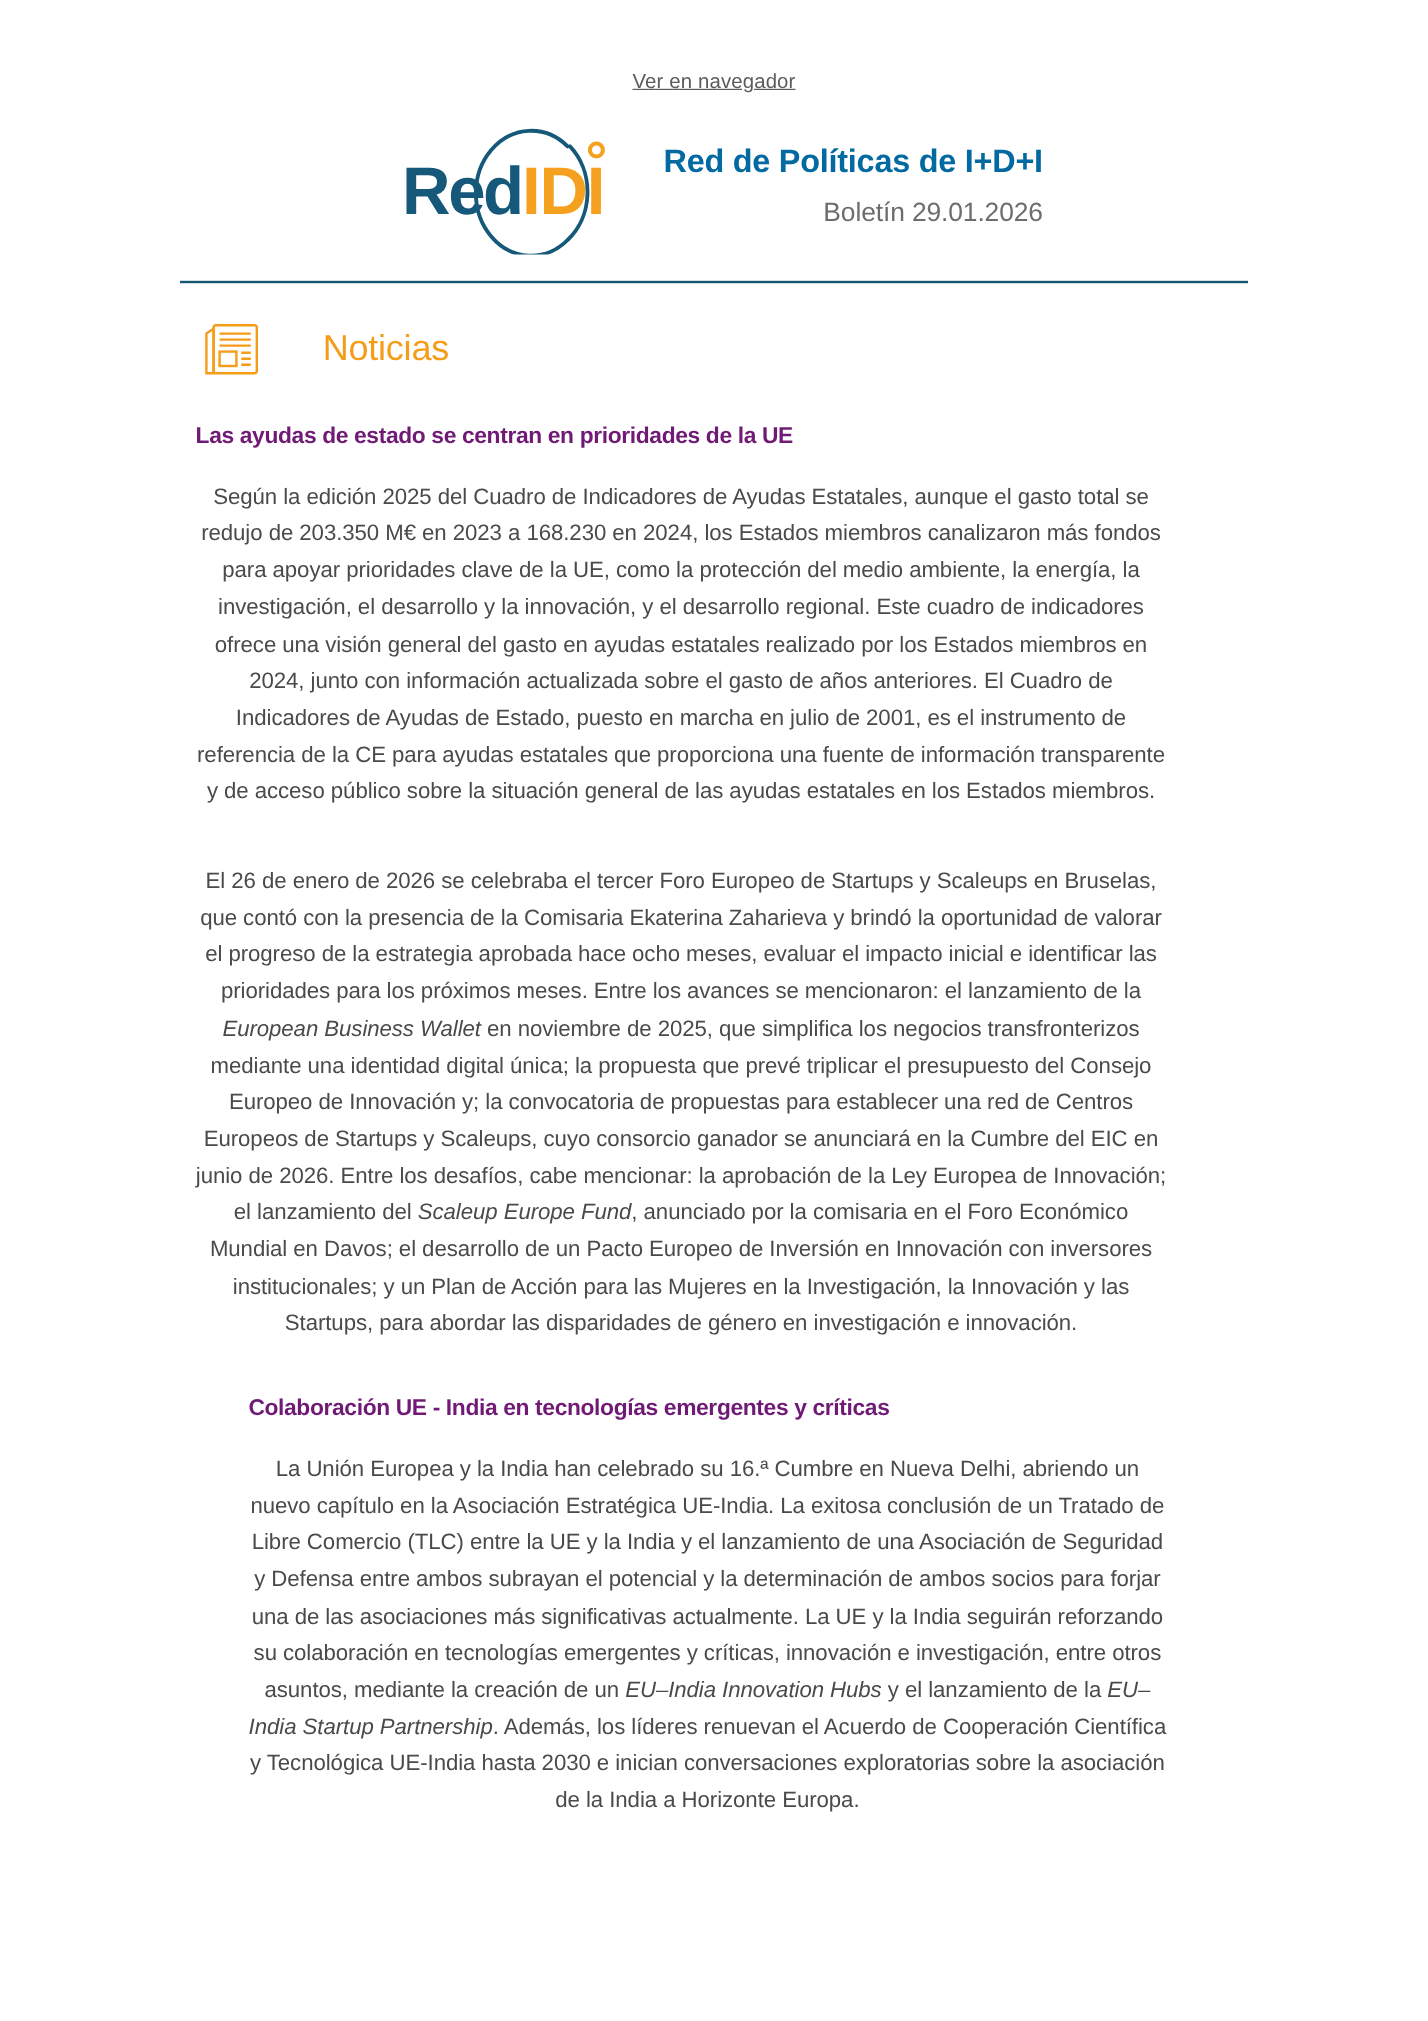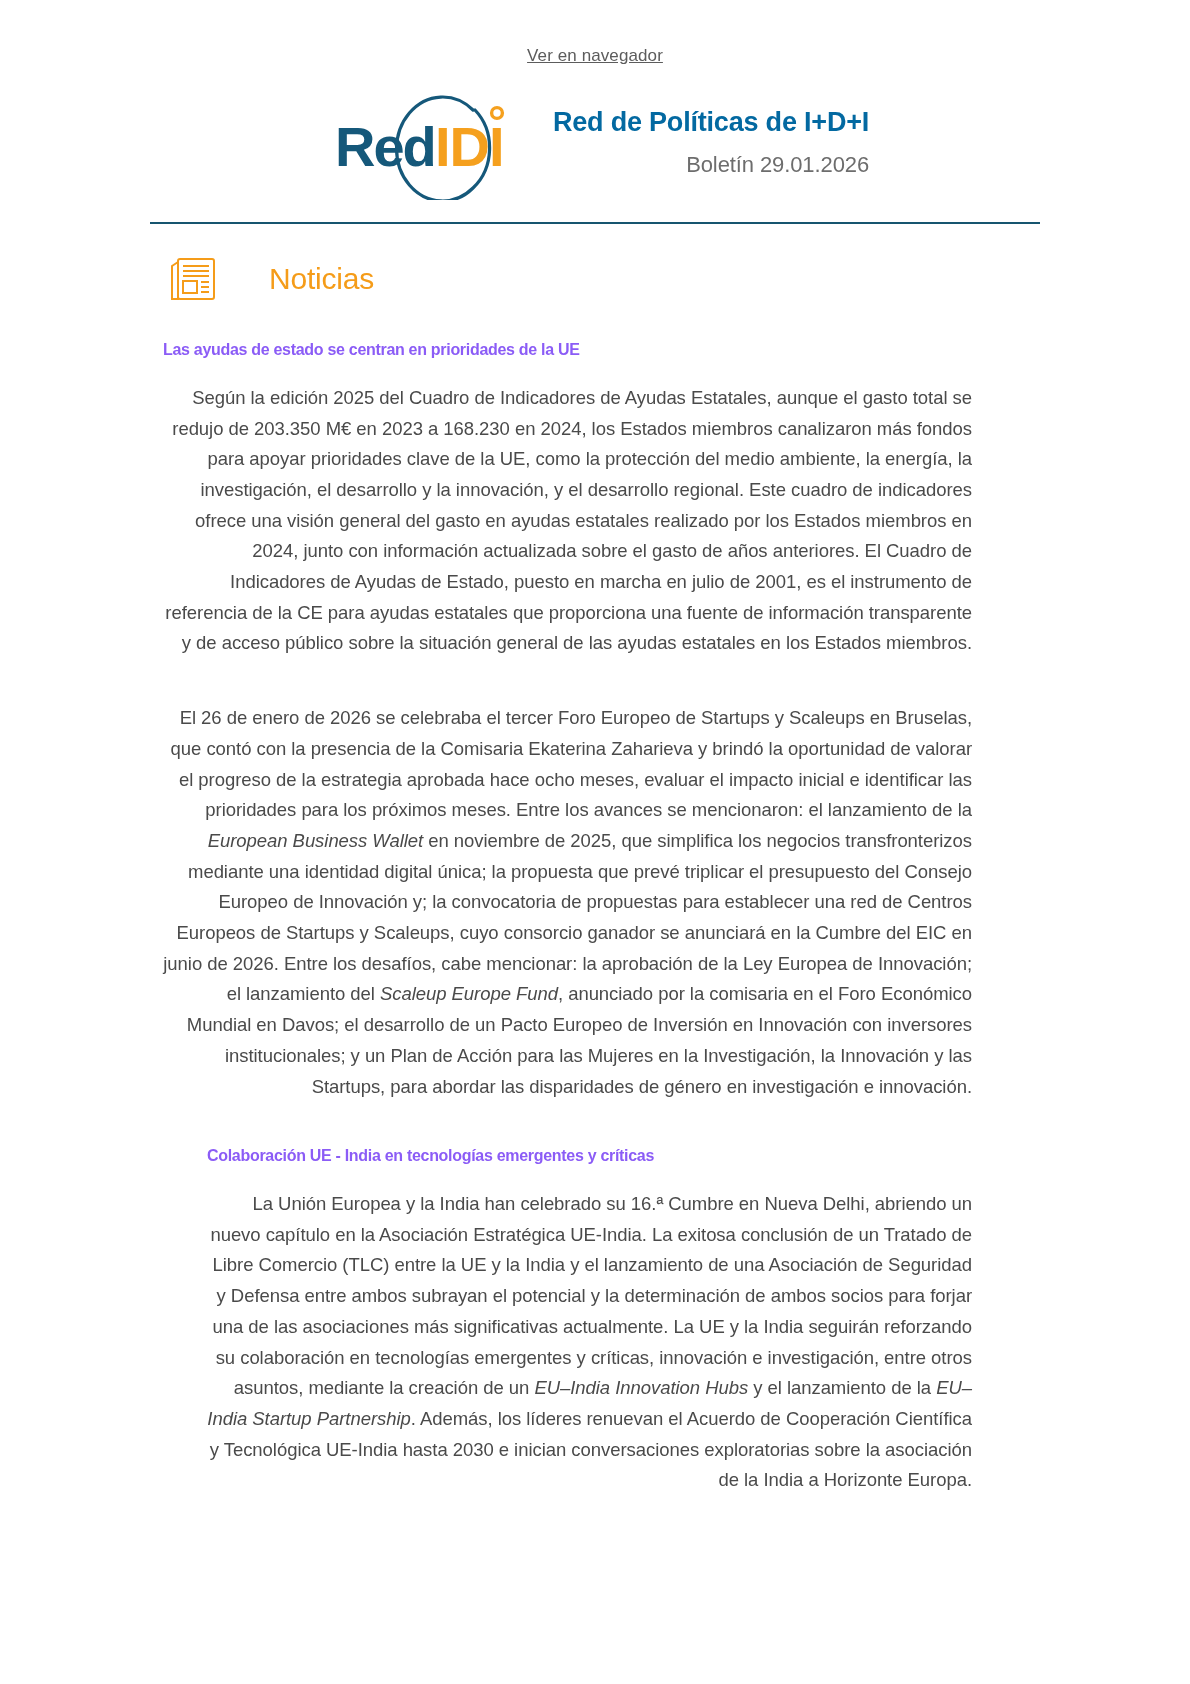--- a/index.html
+++ b/index.html
@@ -21,21 +21,21 @@
     min-height: 1684px;
     box-sizing: border-box;
     padding: 0;
     position: relative;
     background: #ffffff;
   }
 
   
   .preheader {
     text-align: center;
-    padding-top: 46px;
+    padding-top: 58px;
     padding-bottom: 10px;
   }
   .preheader a {
     font-size: 17px;
     color: #5c5c5c;
     text-decoration: underline;
     letter-spacing: 0.1px;
   }
 
   
@@ -100,38 +100,38 @@
   }
 
   
   .content {
     padding: 36px 218px 60px 163px;
   }
   .article { margin-bottom: 44px; }
   .article:last-child { margin-bottom: 0; margin-left: 44px; }
 
   .article-title {
-    font-size: 16px;
+    font-size: 19px;
     font-weight: 700;
-    color: #8b5cf6;
+    color: #701a75;
     letter-spacing: -0.3px;
     line-height: 1.3;
     margin: 0 0 22px 0;
   }
   .article-title em {
     font-style: italic;
     font-weight: 700;
   }
 
   .article-body {
     font-size: 18.5px;
     line-height: 1.66;
     color: #4a4a4a;
     margin: 0;
-    text-align: right;
+    text-align: center;
     letter-spacing: -0.05px;
   }
   .article-body em { font-style: italic; }
 </style>
 </head>
 <body>
 
 <div class="page">
 
   <div class="preheader">

